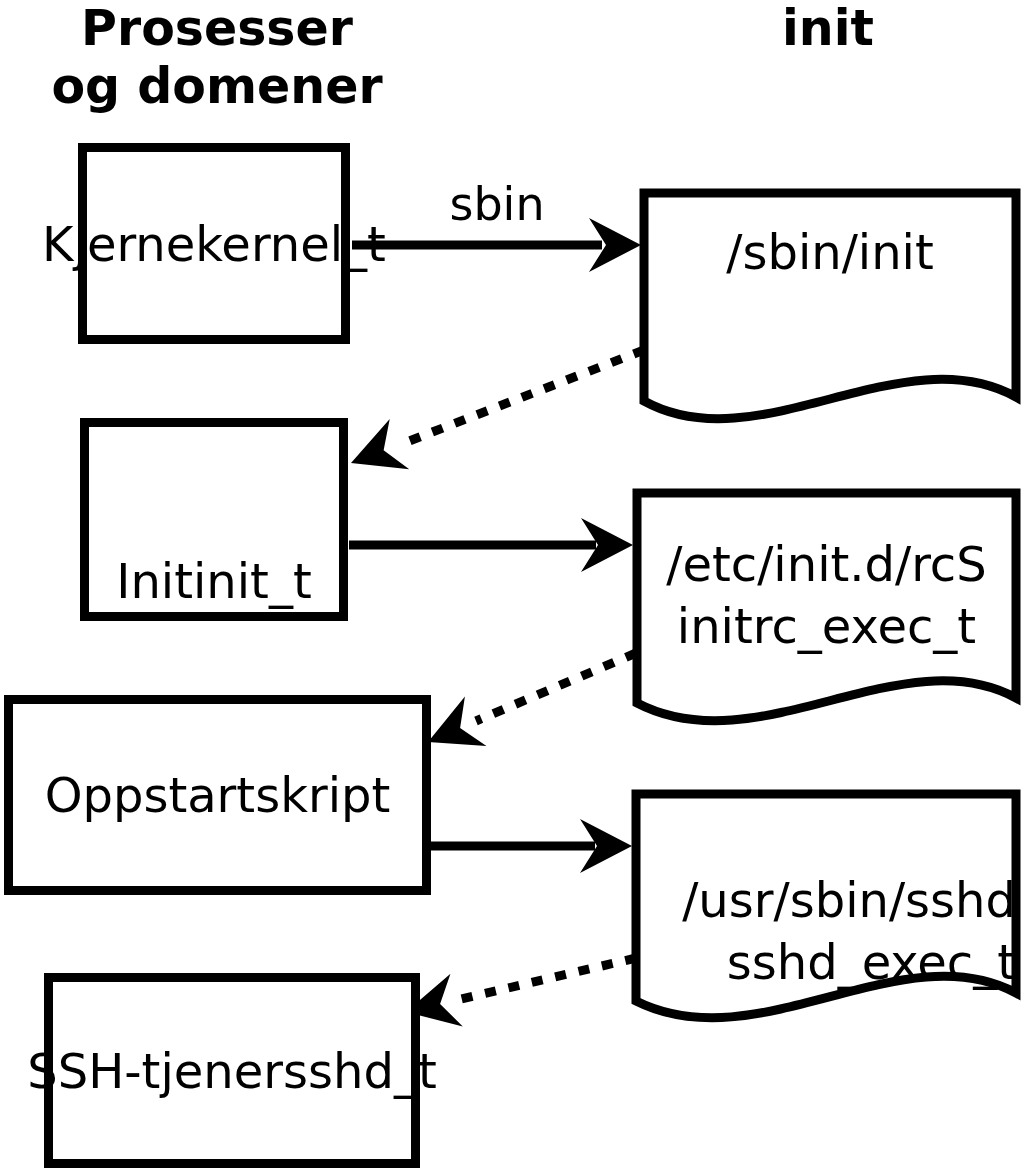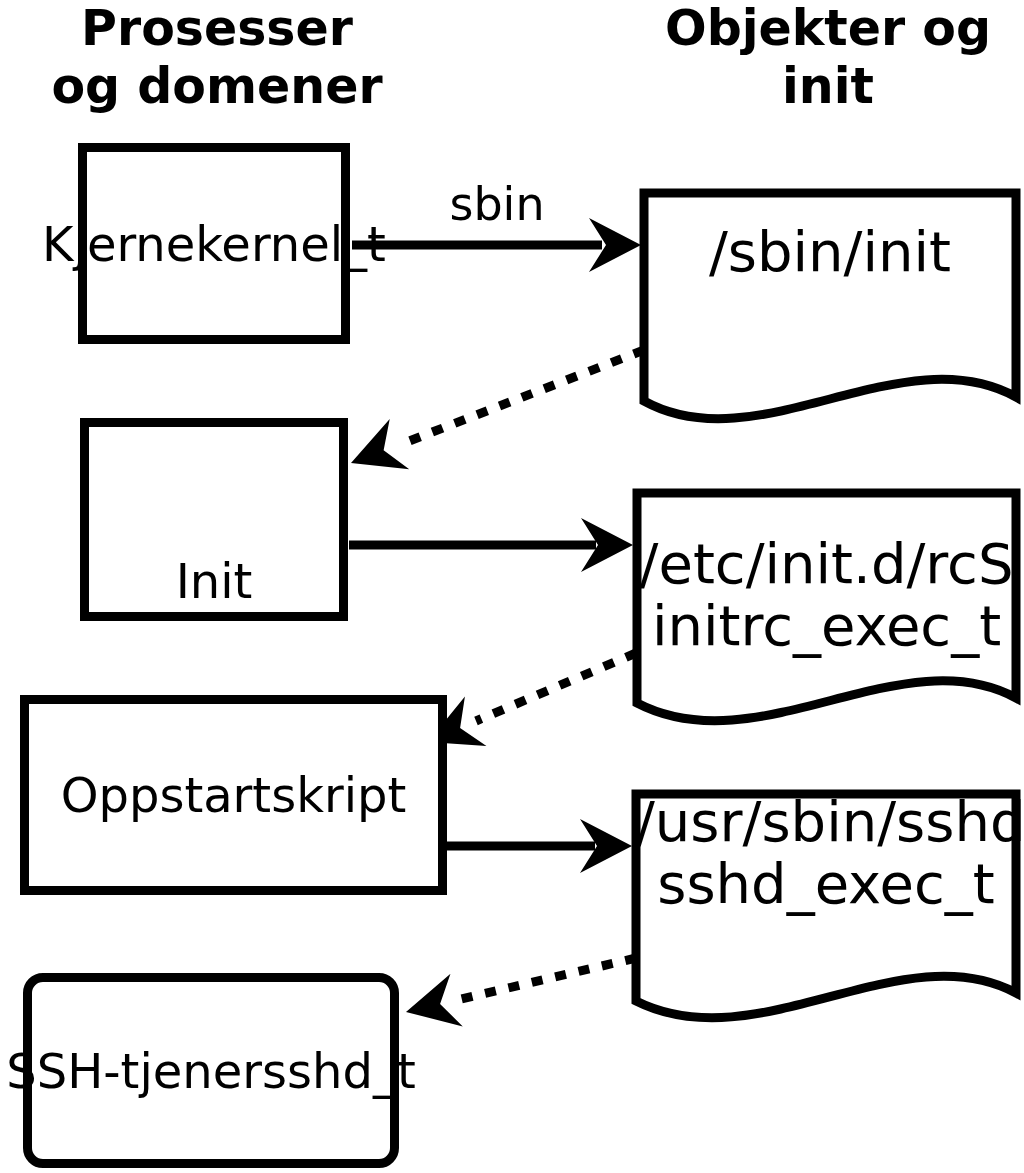--- a/index.html
+++ b/index.html
@@ -39,40 +39,40 @@
     align-items: center;
     justify-content: center;
     text-align: center;
     font-size: 48px;
     line-height: 62px;
   }
   .pbox span { display: block; white-space: nowrap; }
 
   .pbox-kernel { left: 78px;  top: 143px; width: 272px; height: 201px; }
   .pbox-init   { left: 80px;  top: 418px; width: 268px; height: 203px; align-items: flex-end; }
-  .pbox-initrc { left: 20px;   top: 695px; width: 427px; height: 200px; }
-  .pbox-sshd   { left: 23px;  top: 973px; width: 376px; height: 195px; border-radius: 20px; }
+  .pbox-initrc { left: 4px;   top: 695px; width: 427px; height: 200px; }
+  .pbox-sshd   { left: 44px;  top: 973px; width: 376px; height: 195px; }
 
   .svg-layer {
     position: absolute;
     left: 0; top: 0;
     width: 1024px;
     height: 1173px;
   }
 
   .doc-text {
     position: absolute;
     text-align: center;
-    font-size: 56px;
+    font-size: 48px;
     line-height: 62px;
   }
   .doc-text span { display: block; white-space: nowrap; }
   .doc1-text { left: 644px; width: 372px; top: 221px; }
   .doc2-text { left: 637px; width: 379px; top: 521px; margin-top: 12px; }
-  .doc3-text { left: 636px; width: 380px; top: 791px; }
+  .doc3-text { left: 636px; width: 380px; top: 869px; text-align: right; }
 
   .edge-label {
     position: absolute;
     left: 430px;
     top: 179px;
     width: 134px;
     text-align: center;
     font-size: 46px;
     line-height: 50px;
     white-space: nowrap;
@@ -81,21 +81,20 @@
 </head>
 <body>
 
 <div class="canvas">
 
   <div class="hdr hdr-left">
     <span>Prosesser</span>
     <span>og domener</span>
   </div>
   <div class="hdr hdr-right">
-    <span>Objekter og</span>
     <span>init</span>
   </div>
 
   <svg class="svg-layer" viewBox="0 0 1024 1173" xmlns="http://www.w3.org/2000/svg">
 
     <path d="M 644 193 L 1016 193 L 1016 397 C 902 334 758 464 644 401 Z" fill="#ffffff" stroke="#000000" stroke-width="9"></path>
     <path d="M 637 493 L 1016 493 L 1016 698 C 902 636 758 766 637 703 Z" fill="#ffffff" stroke="#000000" stroke-width="9"></path>
     <path d="M 636 794 L 1016 794 L 1016 993 C 902 932 758 1062 636 1001 Z" fill="#ffffff" stroke="#000000" stroke-width="9"></path>
 
     <g>
@@ -130,20 +129,21 @@
       </g>
     </g>
   </svg>
 
   <div class="pbox pbox-kernel">
     <span>Kjerne</span>
     <span>kernel_t</span>
   </div>
   <div class="pbox pbox-init">
     <span>Init</span>
+    <span>init_t</span>
   </div>
   <div class="pbox pbox-initrc">
     <span>Oppstartskript</span>
   </div>
   <div class="pbox pbox-sshd">
     <span>SSH-tjener</span>
     <span>sshd_t</span>
   </div>
 
   <div class="doc-text doc1-text">

